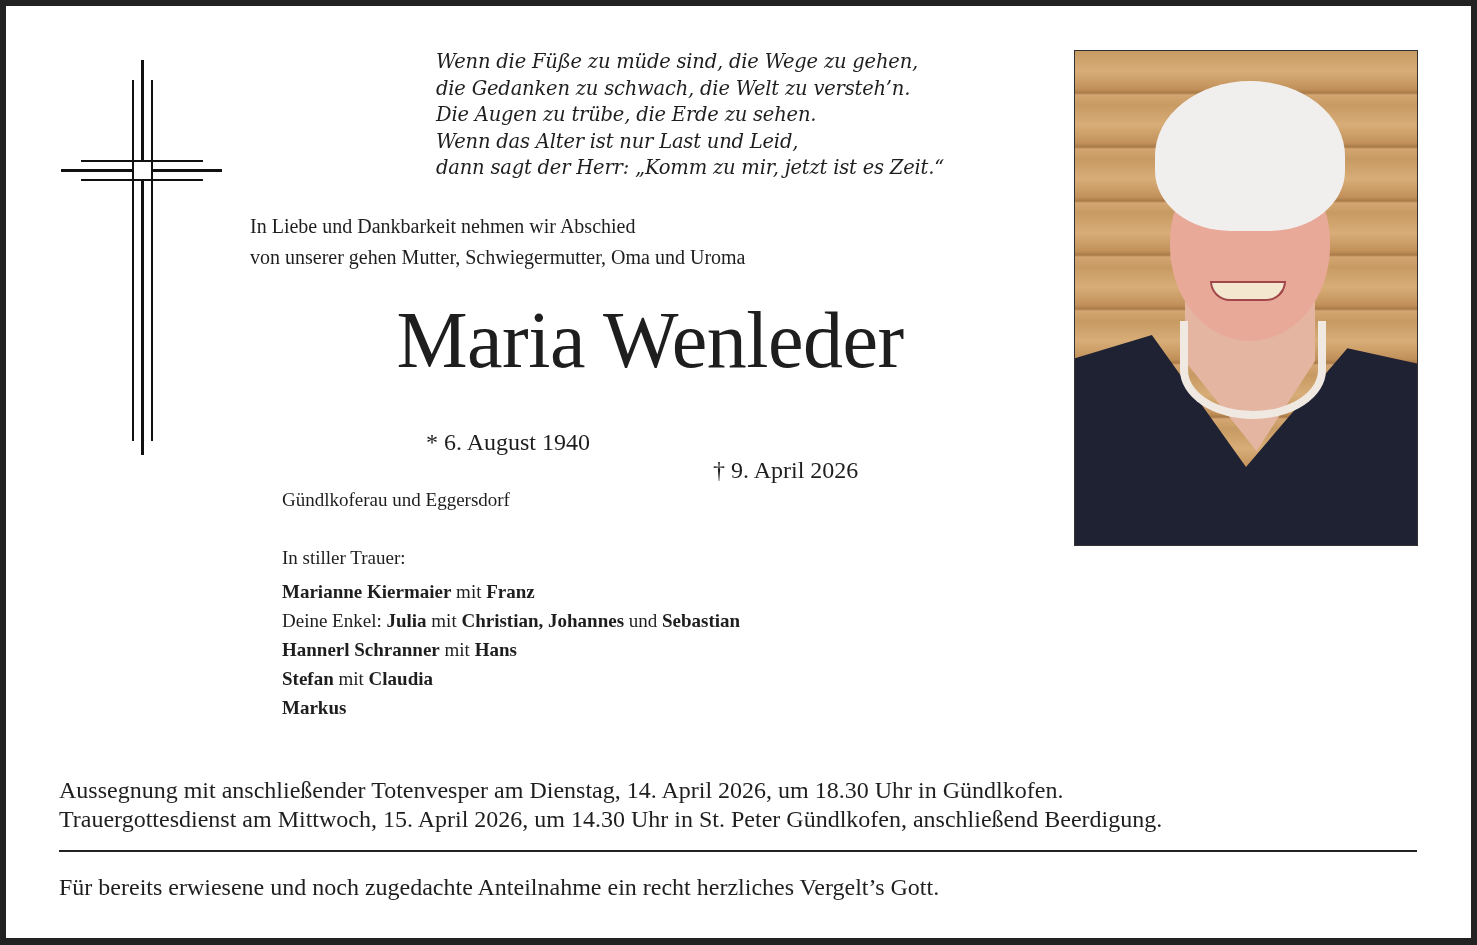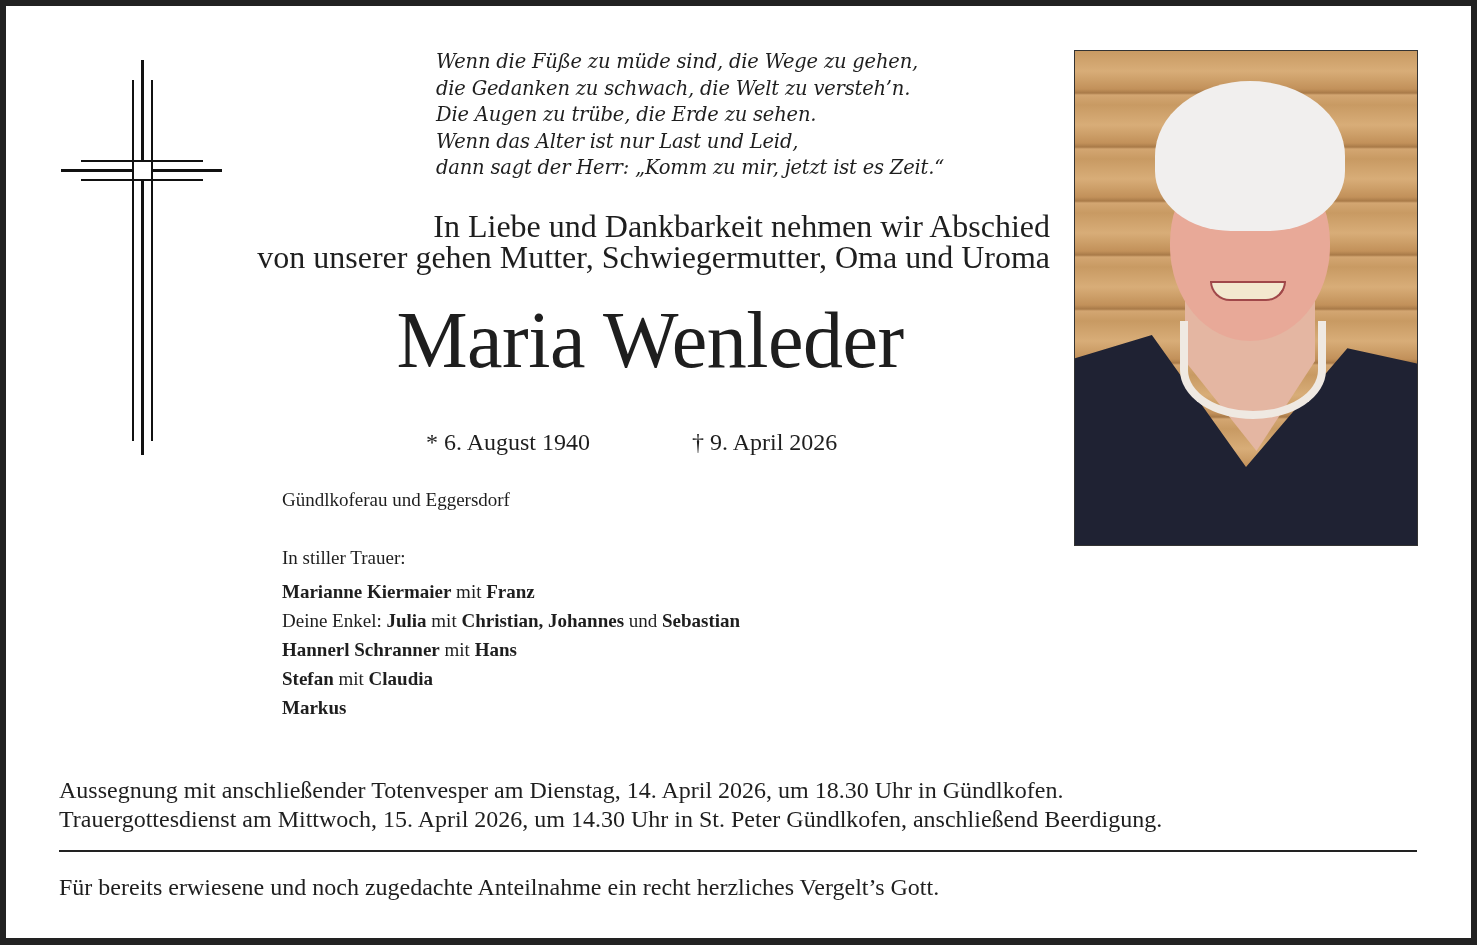--- a/index.html
+++ b/index.html
@@ -15,38 +15,38 @@
   }
   .cross { position: absolute; left: 0; top: 0; width: 240px; height: 470px; }
   .cross .bar { position: absolute; background: #111; }
   .poem {
     position: absolute; left: 430px; top: 43px;
     font-style: italic; font-size: 19.5px; line-height: 26.5px;
     letter-spacing: -0.2px;
   }
   .poem div { white-space: nowrap; }
   .intro {
-    position: absolute; left: 244px; width: 800px; top: 205px; text-align: right;
-    font-family: "Liberation Serif", serif; font-size: 32px; line-height: 30.5px;
+    position: absolute; left: 244px; width: 800px; top: 205px; text-align: left;
+    font-family: "Liberation Serif", serif; font-size: 20px; line-height: 30.5px;
   }
   .name {
     position: absolute; left: 244px; width: 800px; top: 286px; text-align: center;
     font-family: "Liberation Serif", serif; font-weight: normal; font-size: 80px; line-height: 96px;
     letter-spacing: -0.5px;
   }
   .maiden {
     position: absolute; left: 244px; width: 800px; top: 381px; text-align: center;
     font-family: "Liberation Serif", serif; font-weight: bold; font-size: 23px; line-height: 30px;
   }
   .dates {
     position: absolute; left: 420px; top: 421px; width: 460px;
     font-family: "Liberation Serif", serif; font-size: 24px; line-height: 30px;
   }
   .dates .born { position: absolute; left: 0; white-space: nowrap; }
-  .dates .died { position: absolute; left: 266px; white-space: nowrap; }
+  .dates .died { position: absolute; left: 287px; white-space: nowrap; margin-top: 28px; }
   .block {
     position: absolute; left: 276px; font-family: "Liberation Serif", serif;
     font-size: 19px; line-height: 29px; white-space: nowrap;
   }
   .place { top: 479px; }
   .mourn-label { top: 537px; }
   .mourners { top: 571px; }
   .mourners b { font-weight: bold; }
   .footer-text {
     position: absolute; left: 53px; font-family: "Liberation Serif", serif;

